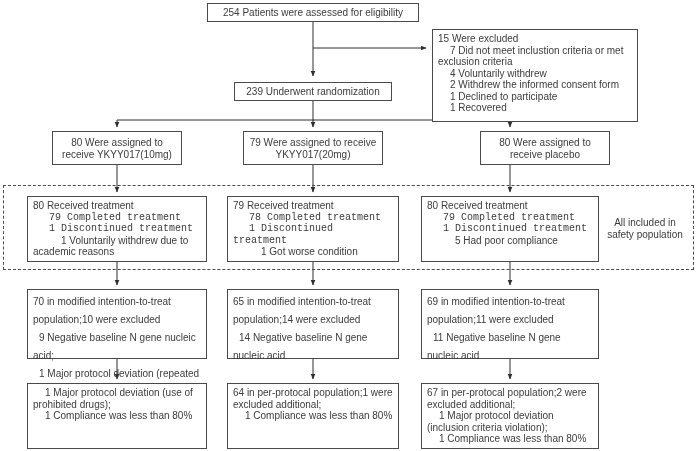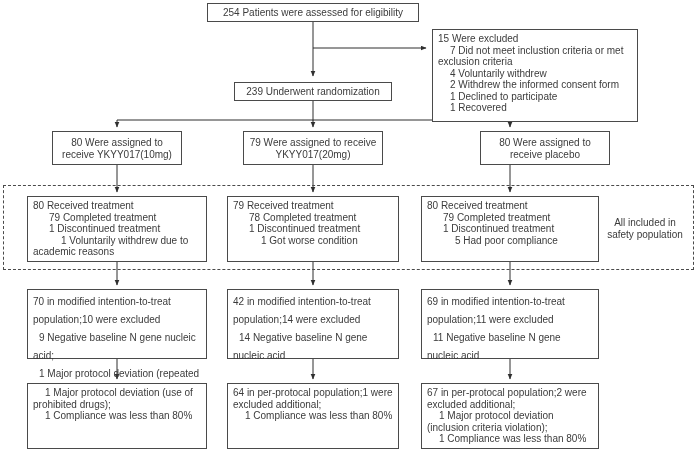--- a/index.html
+++ b/index.html
@@ -15,21 +15,21 @@
     padding:3px 5px 2px 5px;box-sizing:border-box;
   }
   .cbox{display:flex;align-items:center;justify-content:center;text-align:center;}
   .nowrap{white-space:nowrap;}
   .dashed{
     position:absolute;left:3px;top:185px;width:691px;height:85px;
     border:1px dashed #4a4a4a;box-sizing:border-box;
   }
   .ln{text-indent:0;}
   .ie{text-indent:12px;}  
-  .i1{text-indent:16px;}  
+  .i1{text-indent:16px;font-family:Liberation Mono, monospace;}  
   .i2{text-indent:28px;}  
   .is{text-indent:6px;}   
   .im{text-indent:12px;}  
   .mitt{line-height:18px;}
   .side-label{
     position:absolute;left:600px;top:217px;width:90px;
     text-align:center;color:#3b3b3b;
   }
 </style>
 </head>
@@ -112,21 +112,21 @@
   </div>
 
   <div class="side-label">All included in safety population</div>
 
   <div class="box mitt" style="left:27px;top:289px;width:180px;height:70px;">
     <div class="ln">70 in modified intention-to-treat population;10 were excluded</div>
     <div class="ln is">9 Negative baseline N gene nucleic acid;</div>
     <div class="ln is">1 Major protocol deviation (repeated enrollment)</div>
   </div>
   <div class="box mitt" style="left:227px;top:289px;width:172px;height:70px;">
-    <div class="ln">42 in modified intention-to-treat population;14 were excluded</div>
+    <div class="ln">65 in modified intention-to-treat population;14 were excluded</div>
     <div class="ln is">14 Negative baseline N gene nucleic acid</div>
   </div>
   <div class="box mitt" style="left:421px;top:289px;width:178px;height:70px;">
     <div class="ln">69 in modified intention-to-treat population;11 were excluded</div>
     <div class="ln is">11 Negative baseline N gene nucleic acid</div>
   </div>
 
   <div class="box" style="left:27px;top:383px;width:180px;height:66px;">
     <div class="ln im">1 Major protocol deviation (use of prohibited drugs);</div>
     <div class="ln im">1 Compliance was less than 80%</div>

